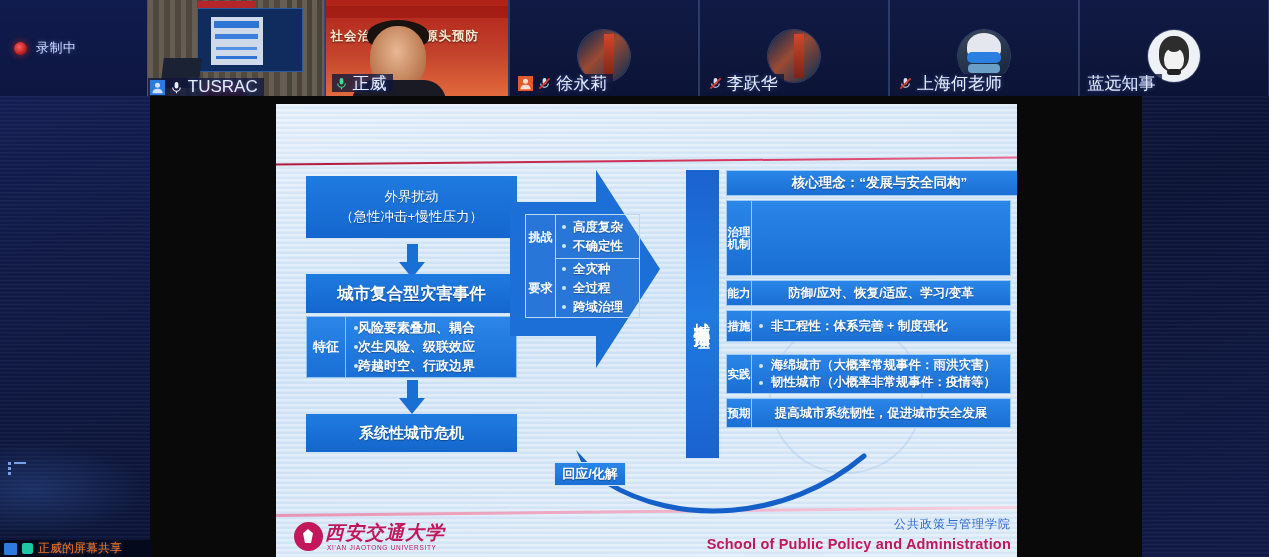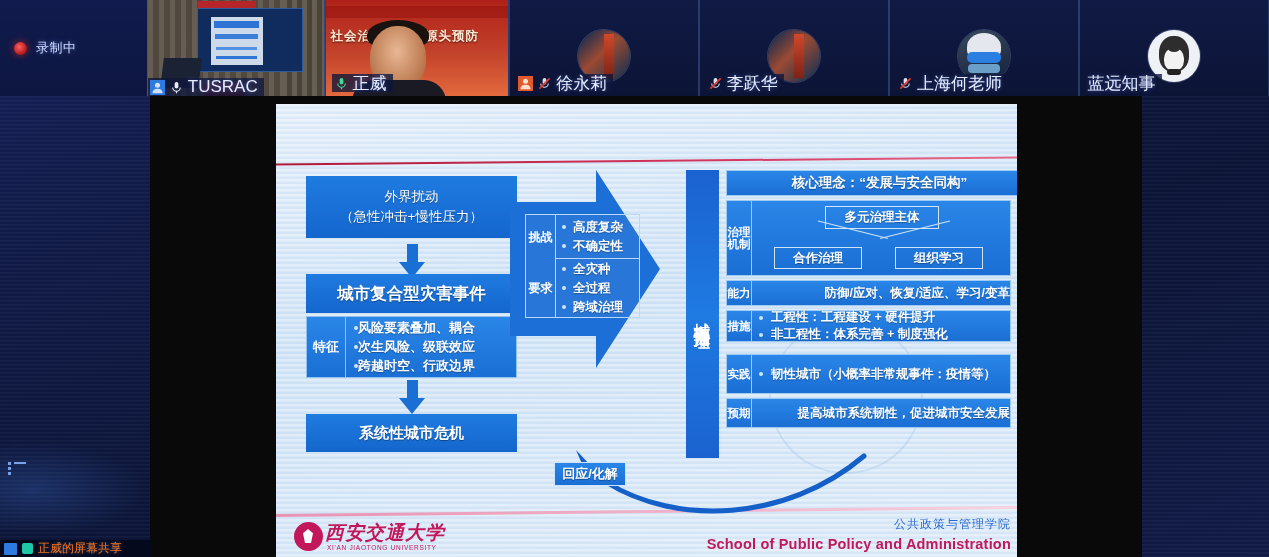--- a/index.html
+++ b/index.html
@@ -187,21 +187,21 @@
     border:1px solid #9ecbf2;box-sizing:border-box;
     display:flex;align-items:center;justify-content:center;
     color:#fff;font-size:13.5px;font-weight:bold;text-shadow:0 1px 1px rgba(0,0,0,.35);}
   .prow{position:absolute;left:40px;width:285px;box-sizing:border-box;display:flex;
     background:linear-gradient(180deg,#2a86e8,#1a6ed4);border:1px solid #9ecbf2;}
   .prow .k{width:24px;flex:0 0 24px;display:flex;align-items:center;justify-content:center;
     color:#fff;font-size:11.5px;font-weight:bold;line-height:1.06;text-align:center;
     border-right:1px solid #9ecbf2;}
   .prow .v{flex:1;display:flex;flex-direction:column;justify-content:center;
     color:#fff;font-size:12.5px;font-weight:bold;text-shadow:0 1px 1px rgba(0,0,0,.3);}
-  .prow .v.center{align-items:flex-end;}
+  .prow .v.center{align-items:center;}
   .prow .v .li{display:flex;align-items:center;gap:8px;padding-left:7px;}
   #r-mech{top:30px;height:76px;}
   #r-cap{top:110px;height:26px;}
   #r-meas{top:140px;height:32px;}
   #r-prac{top:184px;height:40px;}
   #r-exp{top:228px;height:30px;}
 
   
   .subwrap{position:relative;flex:1;height:100%;}
   .sb{position:absolute;box-sizing:border-box;border:1px solid #cfe4f7;
@@ -443,55 +443,46 @@
 
   <div id="panel">
     <div id="vtitle">
         <span>城市韧性治理</span>
       </div>
 
     <div id="core">核心理念：“发展与安全同构”</div>
 
     <div class="prow" id="r-mech">
       <div class="k">治理机制</div>
-      <div class="v">
-        <div class="subwrap">
-          <div class="conn" id="cn-l"></div>
-          <div class="conn" id="cn-r"></div>
-          <div class="sb" id="sb-top">多元治理主体</div>
-          <div class="sb" id="sb-l">合作治理</div>
-          <div class="sb" id="sb-r">组织学习</div>
-        </div>
-      </div>
     </div>
 
     <div class="prow" id="r-cap">
       <div class="k">能力</div>
       <div class="v center">
           <span>防御/应对、恢复/适应、学习/变革</span>
         </div>
     </div>
 
     <div class="prow" id="r-meas">
       <div class="k">措施</div>
       <div class="v">
         <div class="li">
             <span class="dot"></span>
-            <span>工程性：工程建设 + 硬件提升</span>
-          </div>
-        <div class="li">
-            <span class="dot"></span>
             <span>非工程性：体系完善 + 制度强化</span>
           </div>
       </div>
     </div>
 
     <div class="prow" id="r-prac">
       <div class="k">实践</div>
       <div class="v">
+        <div class="li">
+            <span class="dot"></span>
+            <span>海绵城市（大概率常规事件：雨洪灾害）</span>
+          </div>
         <div class="li">
             <span class="dot"></span>
             <span>韧性城市（小概率非常规事件：疫情等）</span>
           </div>
       </div>
     </div>
 
     <div class="prow" id="r-exp">
       <div class="k">预期</div>
       <div class="v center">

